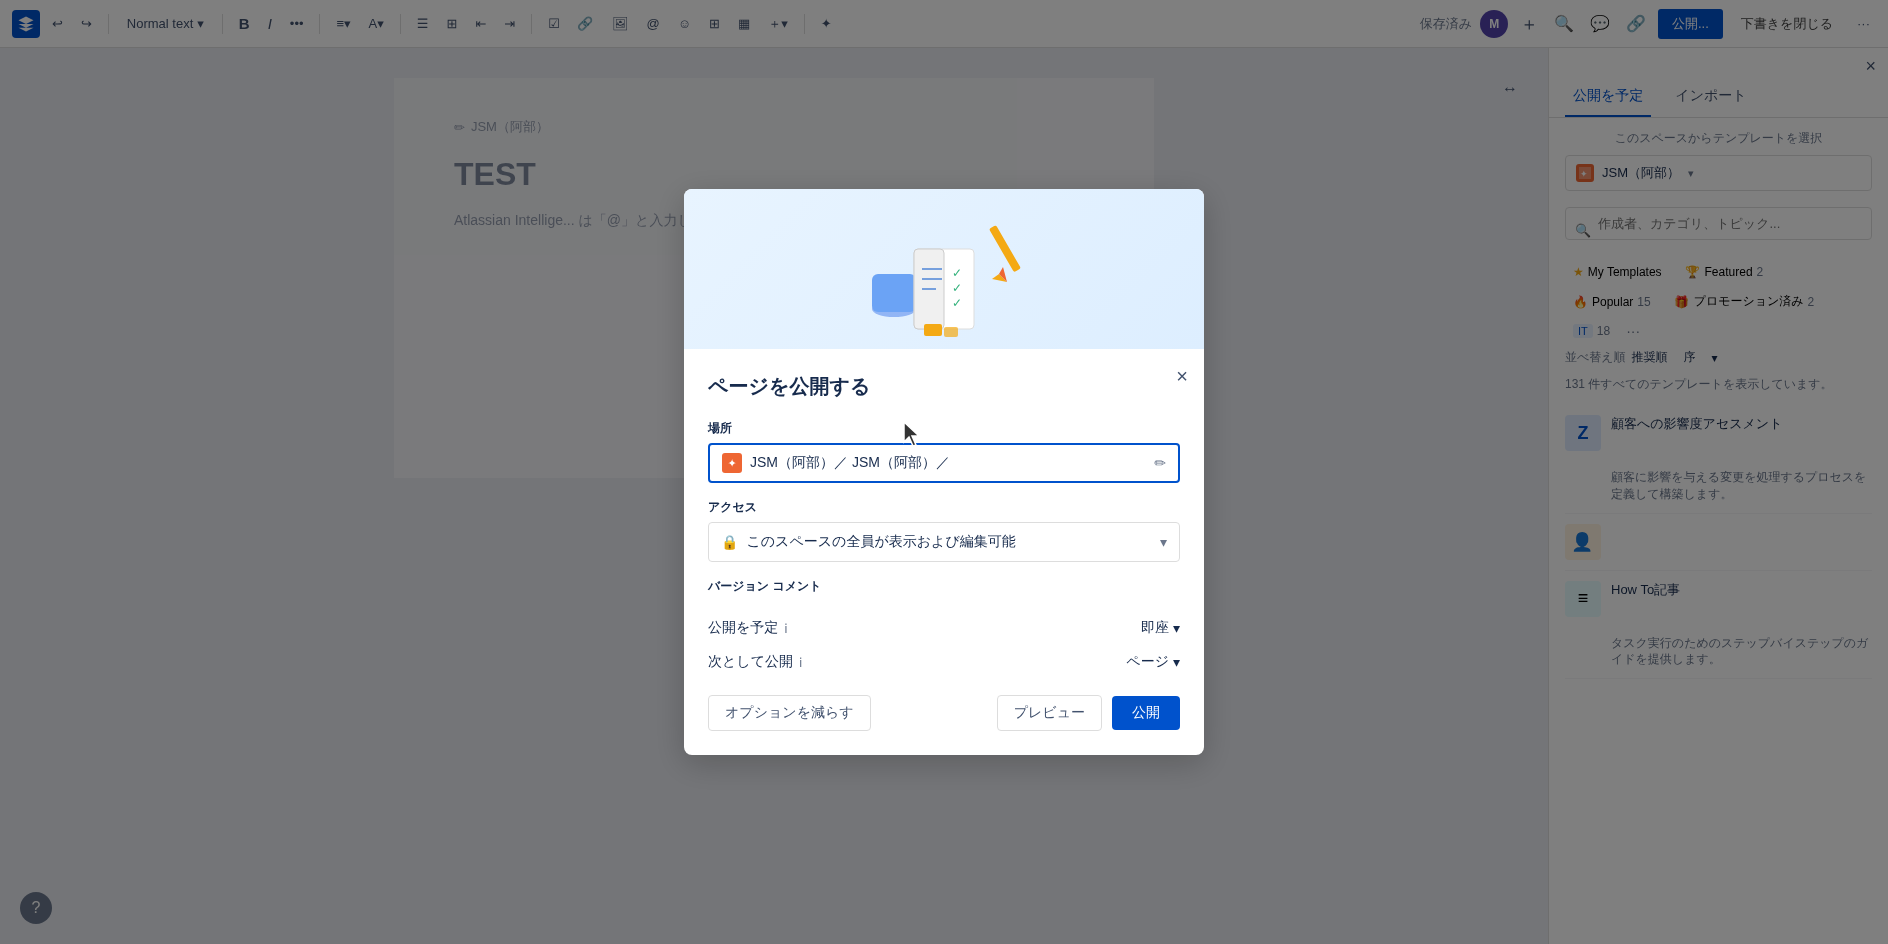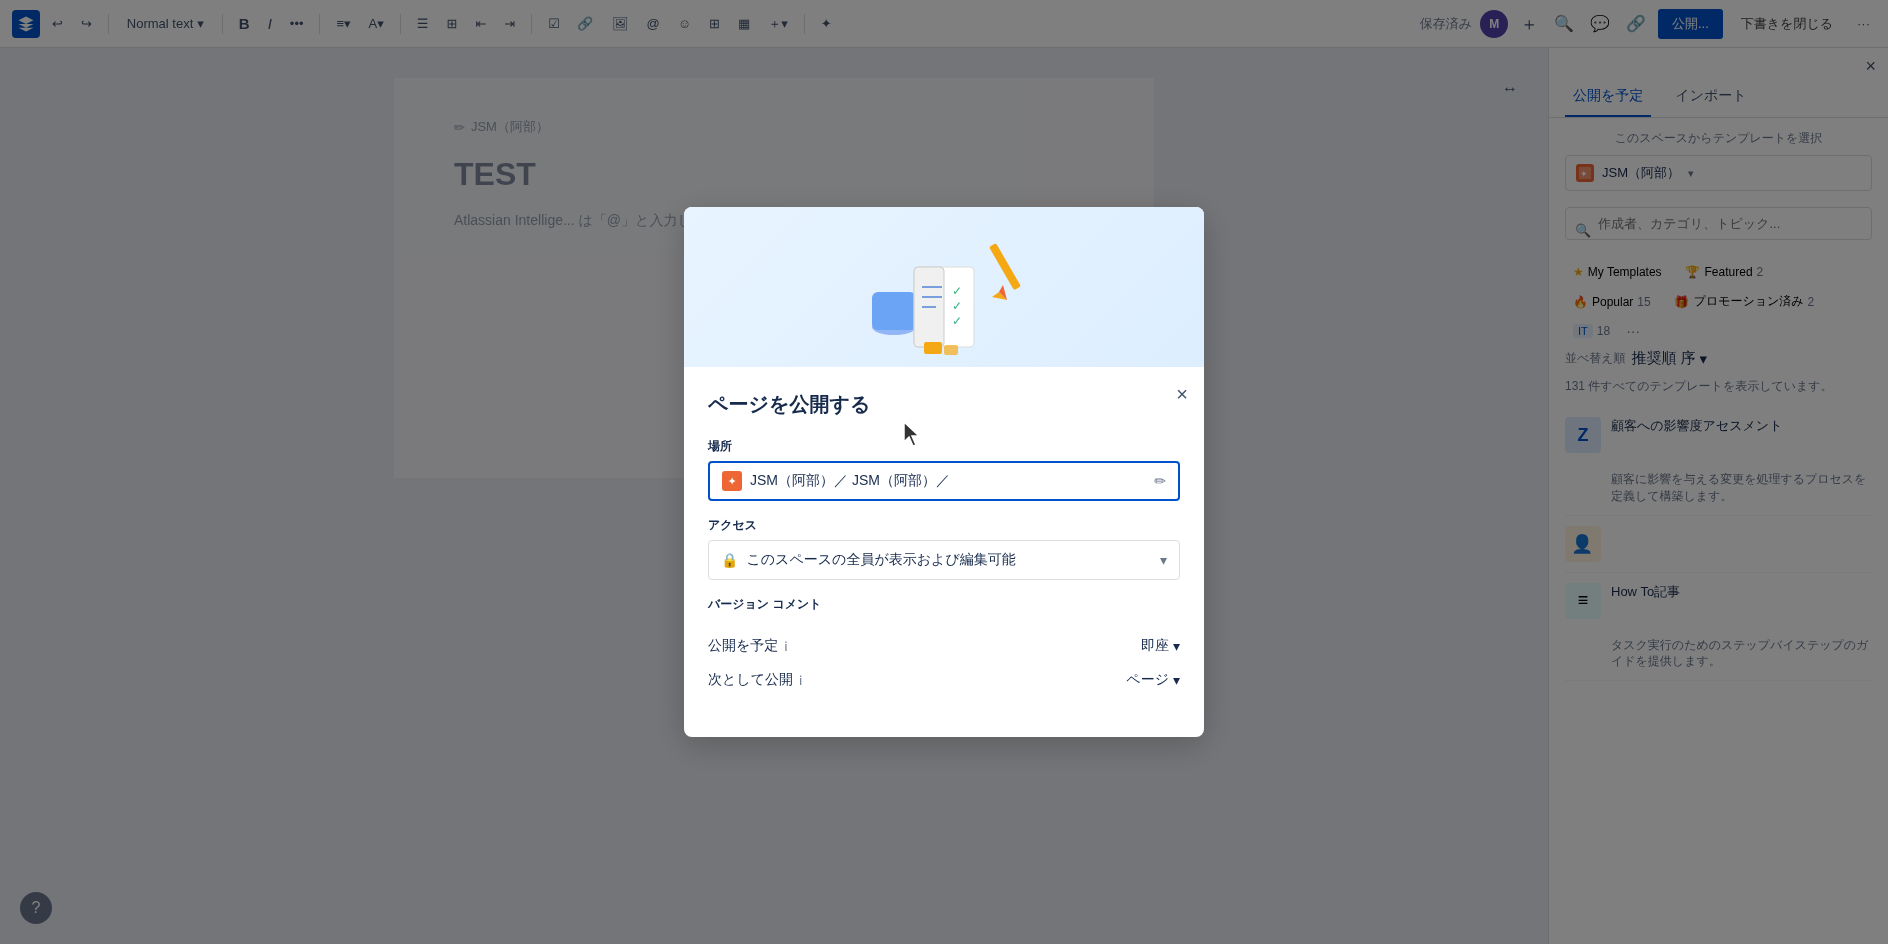--- a/index.html
+++ b/index.html
@@ -78,21 +78,21 @@
     .filter-tag { font-size: 12px; padding: 3px 8px; border-radius: 12px; cursor: pointer; display: flex; align-items: center; gap: 4px; white-space: nowrap; }
     .filter-tag .star { color: #f4a914; }
     .filter-tag .trophy { color: #5243aa; }
     .filter-tag .fire { color: #e63; }
     .filter-tag .promo { color: #00b8d9; }
     .filter-tag .it-tag { background: #e6f0ff; color: #0052cc; border-radius: 3px; padding: 1px 5px; font-size: 11px; }
     .filter-count { color: #6b778c; font-size: 12px; }
     .filter-dots { color: #6b778c; cursor: pointer; font-size: 14px; }
     .sort-row { display: flex; align-items: center; gap: 6px; margin-bottom: 10px; margin-top: 4px; }
     .sort-label { font-size: 12px; color: #6b778c; }
-    .sort-select { font-size: 15px; color: #172b4d; border: none; background: none; cursor: pointer; display: flex; align-items: center; gap: 4px; }
+    .sort-select { font-size: 12px; color: #172b4d; border: none; background: none; cursor: pointer; display: flex; align-items: center; gap: 16px; }
     .template-count-text { font-size: 12px; color: #6b778c; margin-bottom: 12px; }
     .template-item { display: flex; align-items: flex-start; gap: 10px; padding: 10px 0; border-bottom: 1px solid #f4f5f7; }
     .template-item-icon { width: 36px; height: 36px; border-radius: 4px; display: flex; align-items: center; justify-content: center; flex-shrink: 0; font-size: 16px; }
     .template-item-icon.blue { background: #deebff; }
     .template-item-icon.orange { background: #fff3e0; }
     .template-item-icon.teal { background: #e6fcff; }
     .template-item-body { flex: 1; }
     .template-item-title { font-size: 13px; color: #172b4d; font-weight: 500; margin-bottom: 3px; }
     .template-item-desc { font-size: 12px; color: #6b778c; line-height: 1.4; margin-top: 36px; }
 
@@ -383,20 +383,27 @@
         <div class="schedule-label-group">
           <span>次として公開</span>
           <span class="info-icon">ℹ</span>
         </div>
         <div class="schedule-value">
           <span>ページ</span>
           <span>▾</span>
         </div>
       </div>
 
+      <div class="modal-footer">
+        <button class="btn-reduce-options">オプションを減らす</button>
+        <div class="modal-footer-right">
+          <button class="btn-preview">プレビュー</button>
+          <button class="btn-publish">公開</button>
+        </div>
+      </div>
     </div>
   </div>
 </div>
 
 <div style="position:fixed; bottom:20px; left:20px; width:32px; height:32px; border-radius:50%; background:#6b778c; display:flex; align-items:center; justify-content:center; color:white; font-size:16px; cursor:pointer; z-index:50;">?</div>
 
 <div style="position:fixed; left:900px; top:420px; z-index:300; pointer-events:none;">
   <svg width="24" height="28" viewBox="0 0 24 28">
     <path d="M4 2 L4 22 L9 17 L13 26 L16 25 L12 16 L19 16 Z" fill="#333" stroke="white" stroke-width="1.5"></path>
   </svg>

